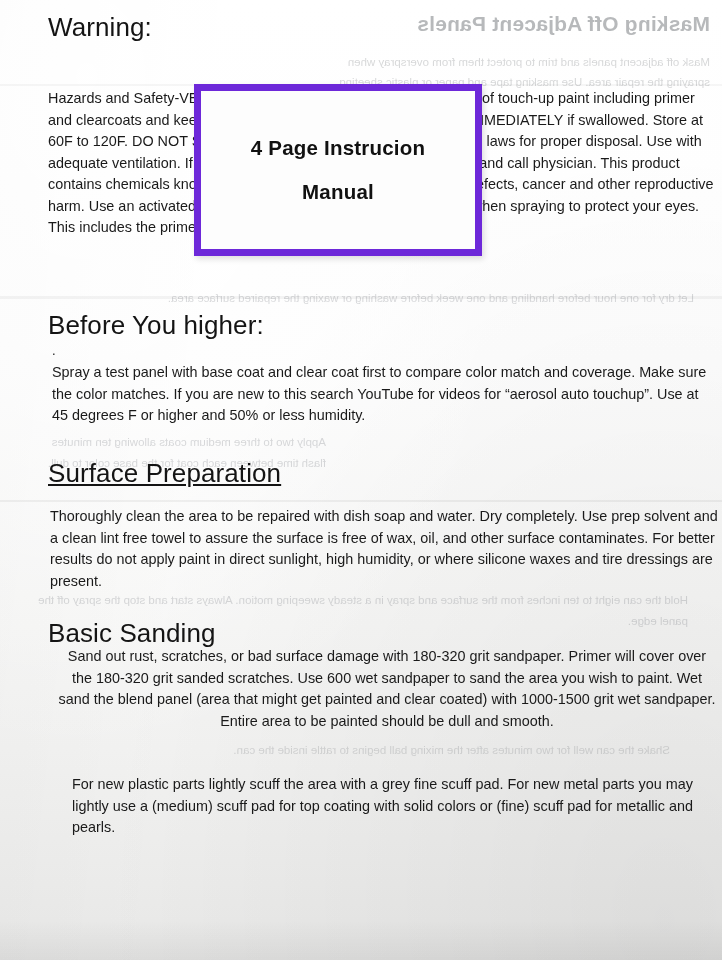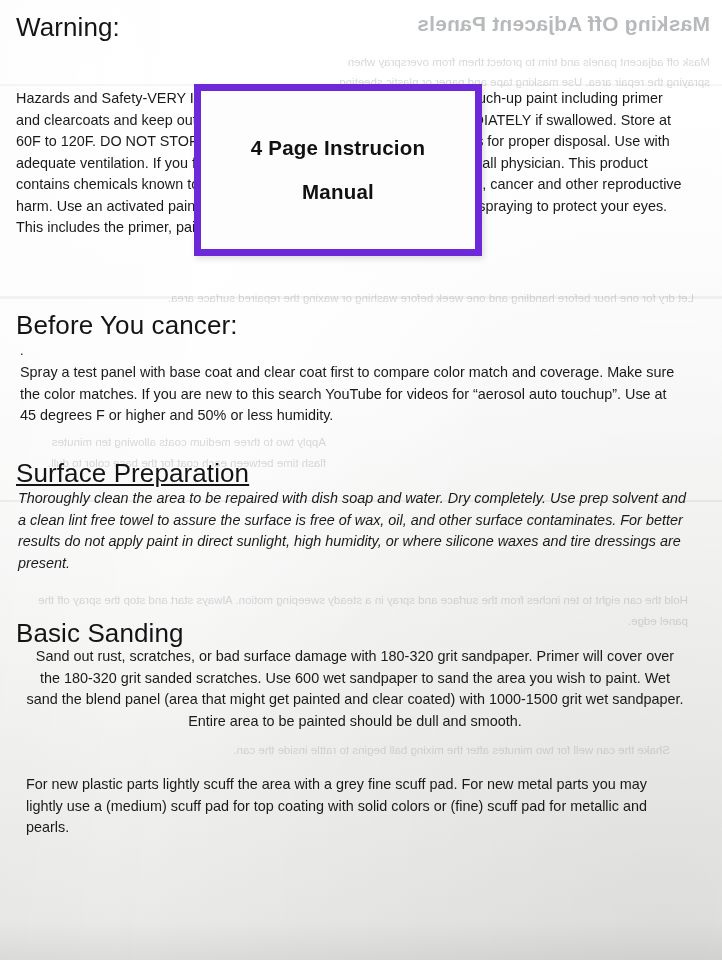--- a/index.html
+++ b/index.html
@@ -90,20 +90,21 @@
     width: 520px;
     font-size: 11.5px;
     line-height: 21px;
     color: rgba(108,113,118,0.24);
   }
 
   
   .content {
     position: absolute;
     inset: 0;
+    margin-left: 32px;
   }
 
   h1.section {
     position: absolute;
     margin: 0;
     font-weight: normal;
     font-size: 26px;
     line-height: 30px;
     color: #141414;
     letter-spacing: 0.1px;
@@ -118,25 +119,25 @@
   }
 
   #warning-title { top: 12px; left: 16px; }
   #warning-body  { top: 88px; left: 16px; width: 668px; }
 
   #before-title  { top: 310px; left: 16px; }
   #before-dot    { top: 344px; left: 20px; font-size: 13px; line-height: 14px; }
   #before-body   { top: 362px; left: 20px; width: 660px; }
 
   #surface-title { top: 458px; left: 16px; text-decoration: underline; }
-  #surface-body  { top: 488px; left: 18px; width: 668px; font-style: italic; }
+  #surface-body  { top: 506px; left: 18px; width: 668px; }
 
   #sanding-title { top: 618px; left: 16px; text-align: center; }
   #sanding-body  { top: 646px; left: 24px; width: 662px; text-align: center; }
-  #sanding-body2 { top: 774px; left: 26px; width: 650px; }
+  #sanding-body2 { top: 774px; left: 40px; width: 650px; }
 
   
   .overlay-card {
     position: absolute;
     top: 84px;
     left: 194px;
     width: 288px;
     height: 172px;
     background: #fdfdfd;
     border: 7px solid #6d28d9;
@@ -188,21 +189,21 @@
 
 <div class="band band-c"></div>
 <div class="band band-a"></div>
 <div class="band band-b"></div>
 
 <div class="content">
 
   <h1 class="section" id="warning-title">Warning:</h1>
   <p class="para" id="warning-body">Hazards and Safety-VERY IMPORTANT. Do not breathe the vapors of touch-up paint including primer and clearcoats and keep out of reach of children. Call a physician IMMEDIATELY if swallowed. Store at 60F to 120F. DO NOT STORE IN CAR and avoid freezing. See local laws for proper disposal. Use with adequate ventilation. If you feel dizzy stop product use immediately and call physician. This product contains chemicals known to the State of California to cause birth defects, cancer and other reproductive harm. Use an activated paint respirator and WEAR safety goggles when spraying to protect your eyes. This includes the primer, paint and clearcoat.</p>
 
-  <h1 class="section" id="before-title">Before You cancer:</h1>
+  <h1 class="section" id="before-title">Before You higher:</h1>
   <p class="para" id="before-dot">.</p>
   <p class="para" id="before-body">Spray a test panel with base coat and clear coat first to compare color match and coverage. Make sure the color matches.  If you are new to this search YouTube for videos for “aerosol auto touchup”.  Use at 45 degrees F or higher and 50% or less humidity.</p>
 
   <h1 class="section" id="surface-title">Surface Preparation</h1>
   <p class="para" id="surface-body">Thoroughly clean the area to be repaired with dish soap and water.  Dry completely. Use prep solvent and a clean lint free towel to assure the surface is free of wax, oil, and other surface contaminates. For better results do not apply paint in direct sunlight, high humidity, or where silicone waxes and tire dressings are present.</p>
 
   <h1 class="section" id="sanding-title">Basic Sanding</h1>
   <p class="para" id="sanding-body">Sand out rust, scratches, or bad surface damage with 180-320 grit sandpaper. Primer will cover over the 180-320 grit sanded scratches. Use 600 wet sandpaper to sand the area you wish to paint. Wet sand the blend panel (area that might get painted and clear coated) with 1000-1500 grit wet sandpaper. Entire area to be painted should be dull and smooth.</p>
   <p class="para" id="sanding-body2">For new plastic parts lightly scuff the area with a grey fine scuff pad. For new metal parts you may lightly use a (medium) scuff pad for top coating with solid colors or (fine) scuff pad for metallic and pearls.</p>
 

